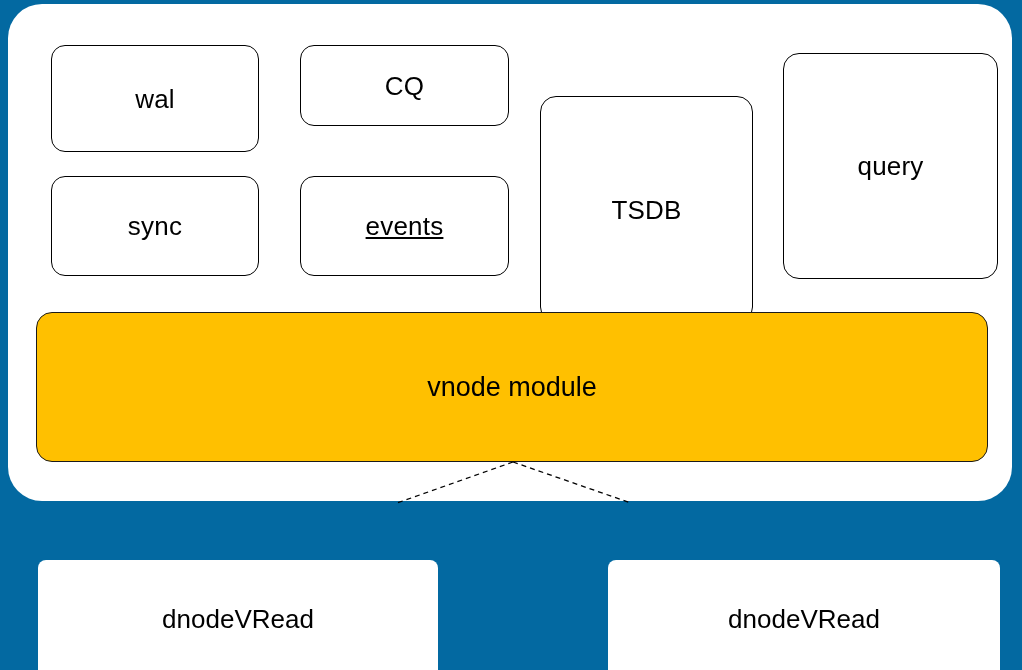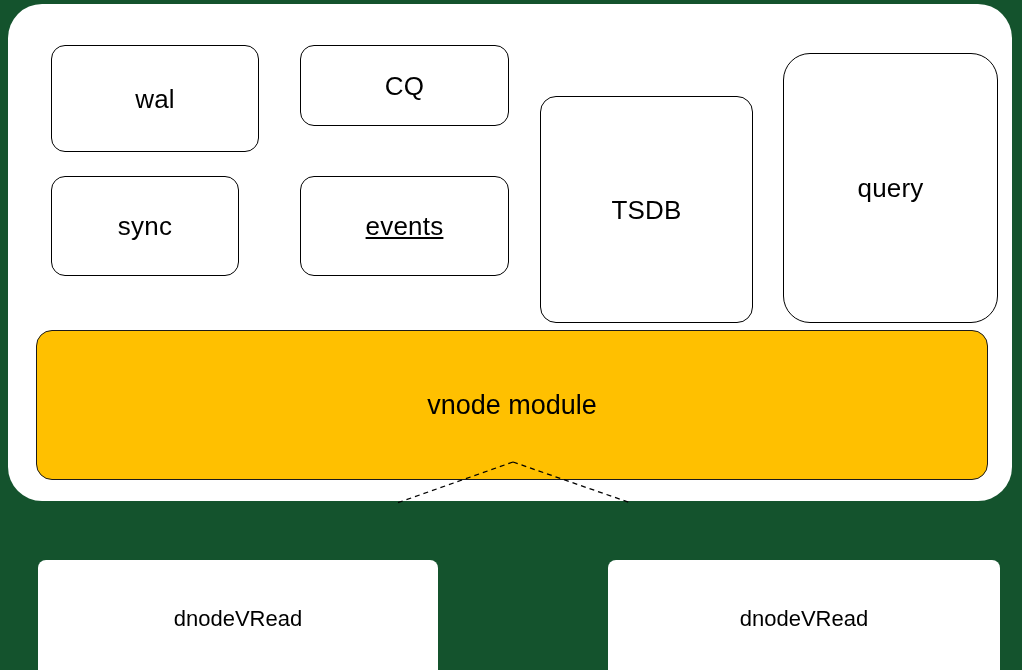--- a/index.html
+++ b/index.html
@@ -5,21 +5,21 @@
 <style>
   html, body {
     margin: 0;
     padding: 0;
     background: #000000;
   }
   #canvas {
     position: relative;
     width: 1022px;
     height: 670px;
-    background: #14532d;
+    background: #0369a1;
     overflow: hidden;
     font-family: "Liberation Sans", "DejaVu Sans", sans-serif;
   }
 
   
   .outer-panel {
     position: absolute;
     left: 8px;
     top: 4px;
     width: 1004px;
@@ -42,25 +42,25 @@
   .module-label {
     font-size: 26px;
     color: #000000;
     line-height: 1;
     letter-spacing: 0.2px;
     white-space: nowrap;
   }
 
   
   .box-wal    { left: 43px;  top: 41px;  width: 208px; height: 107px; }
-  .box-sync   { left: 43px;  top: 172px; width: 188px; height: 100px; }
+  .box-sync   { left: 43px;  top: 172px; width: 208px; height: 100px; }
   .box-cq     { left: 292px; top: 41px;  width: 209px; height: 81px; }
   .box-events { left: 292px; top: 172px; width: 209px; height: 100px; text-decoration: underline; }
   .box-tsdb   { left: 532px; top: 44px;  width: 213px; height: 227px; border-radius: 16px; margin-top: 48px; }
-  .box-query  { left: 775px; top: 49px;  width: 215px; height: 270px; border-radius: 27px; }
+  .box-query  { left: 775px; top: 49px;  width: 215px; height: 226px; border-radius: 16px; }
 
   
   .vnode-bar {
     position: absolute;
     left: 36px;
     top: 312px;
     width: 952px;
     height: 150px;
     background: #FFC000;
     border: 1.8px solid #1a1a1a;
@@ -90,21 +90,21 @@
   
   .dnode-box {
     position: absolute;
     background: #FFFFFF;
     border-radius: 8px;
     display: flex;
     align-items: center;
     justify-content: center;
   }
   .dnode-label {
-    font-size: 22px;
+    font-size: 26px;
     color: #000000;
     line-height: 1;
     white-space: nowrap;
   }
   .box-dnode-read  { left: 38px;  top: 560px; width: 400px; height: 118px; }
   .box-dnode-write { left: 608px; top: 560px; width: 392px; height: 118px; }
 </style>
 </head>
 <body>
 
@@ -129,21 +129,21 @@
     </div>
 
     <div class="module-box box-tsdb">
       <span class="module-label">TSDB</span>
     </div>
 
     <div class="module-box box-query">
       <span class="module-label">query</span>
     </div>
 
-    <div class="vnode-bar" style="left:28px; top:308px;margin-top:18px;">
+    <div class="vnode-bar" style="left:28px; top:308px;">
       <span class="vnode-label">vnode module</span>
     </div>
 
   </div>
 
   <svg class="connectors" viewBox="0 0 1022 670" width="1022" height="670">
     <line x1="513" y1="462" x2="397" y2="503" stroke="#000000" stroke-width="1.3" stroke-dasharray="5,4"></line>
     <line x1="513" y1="462" x2="631" y2="503" stroke="#000000" stroke-width="1.3" stroke-dasharray="5,4"></line>
   </svg>
 

